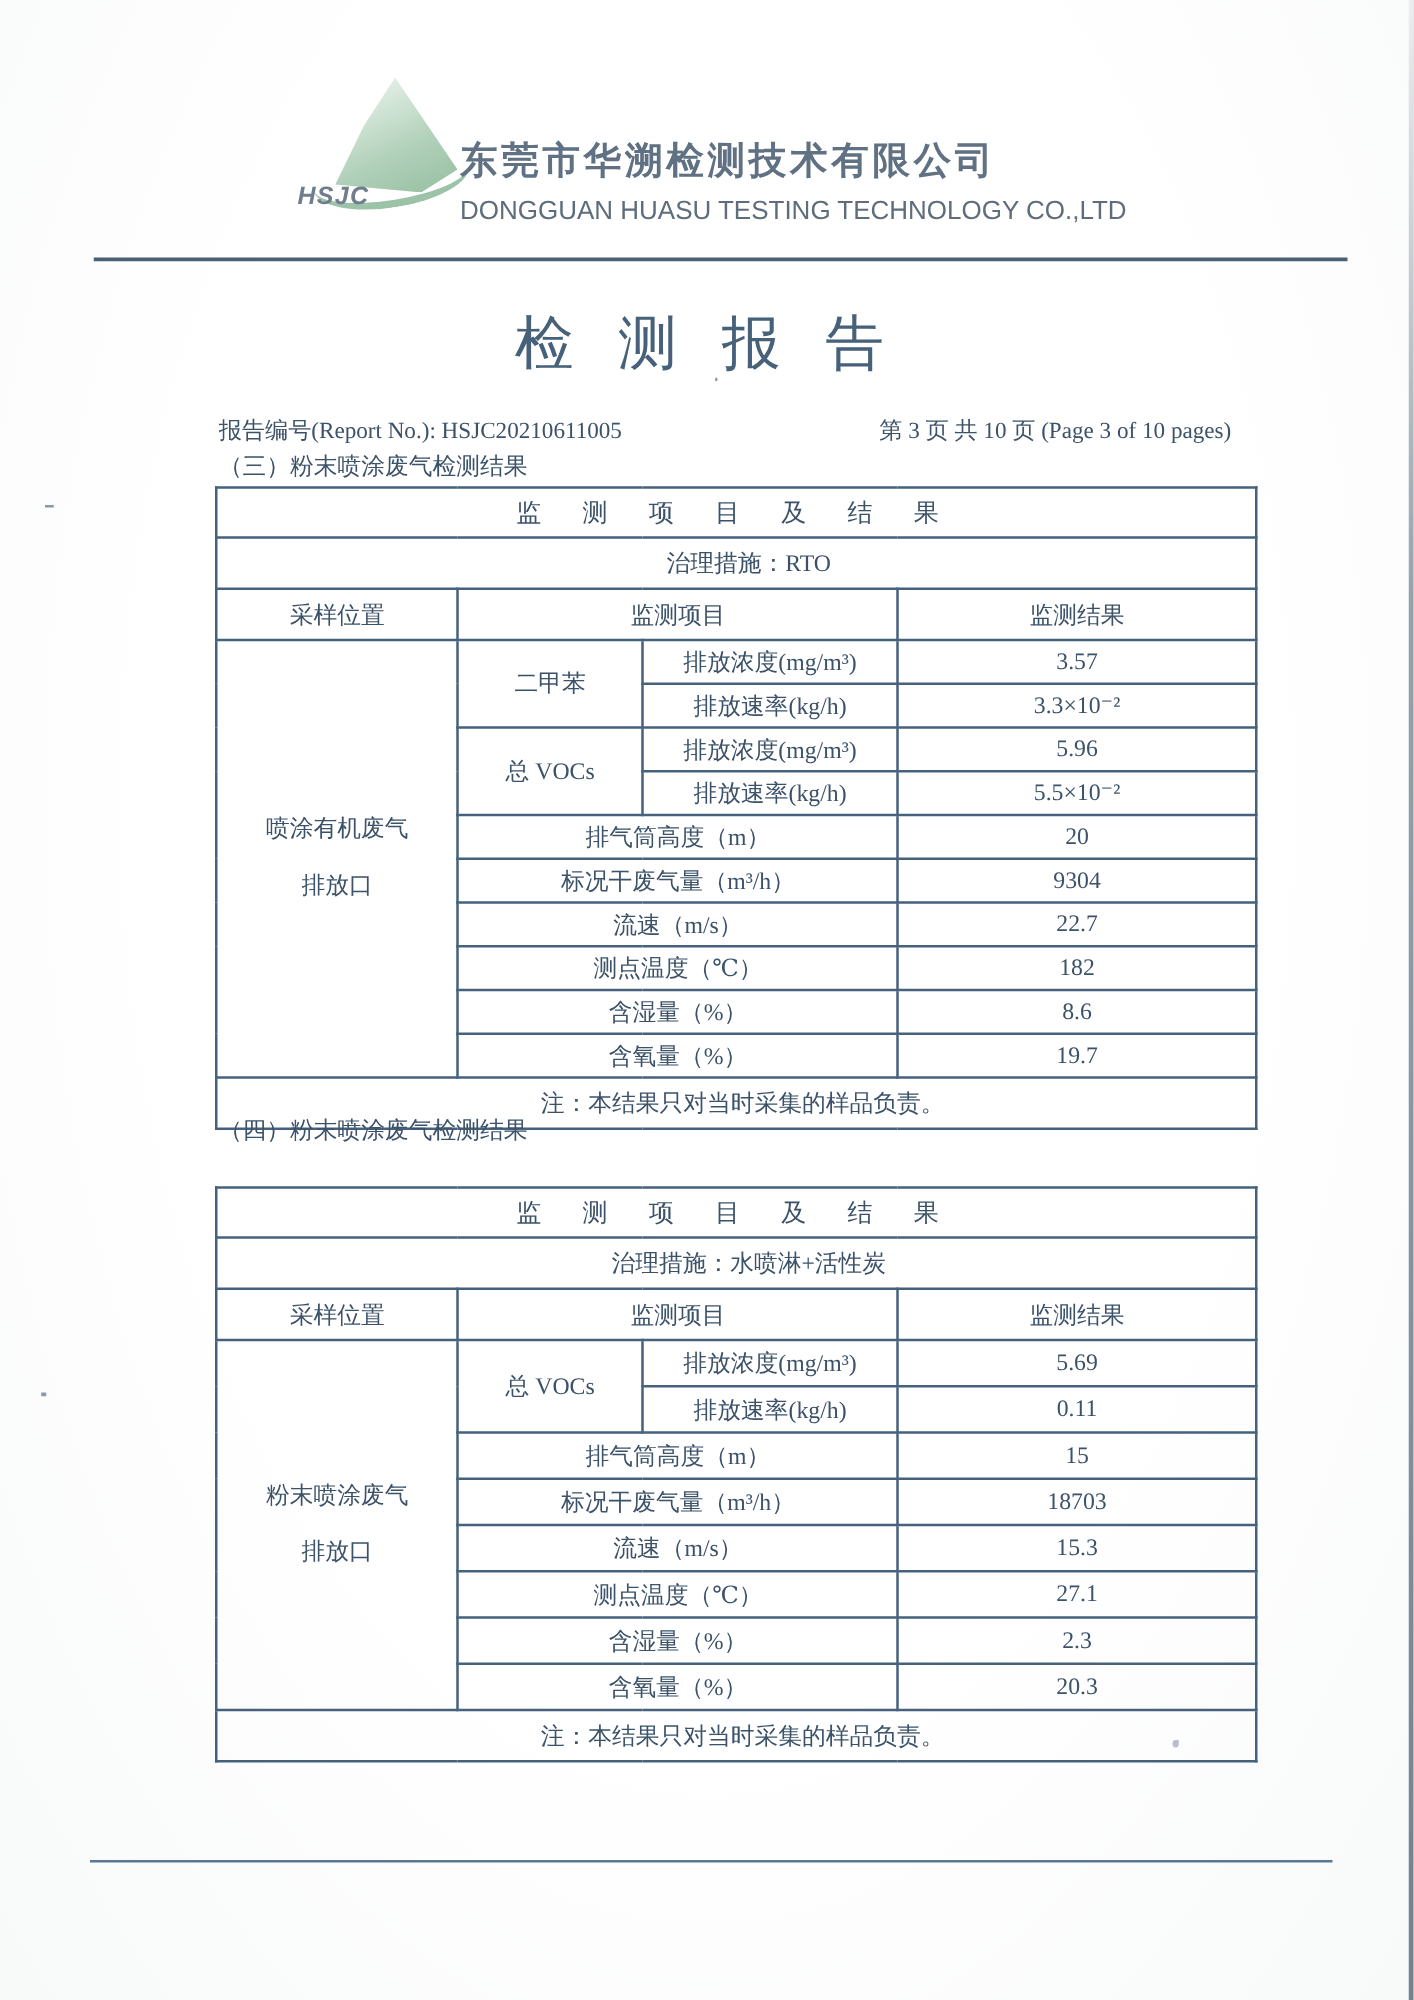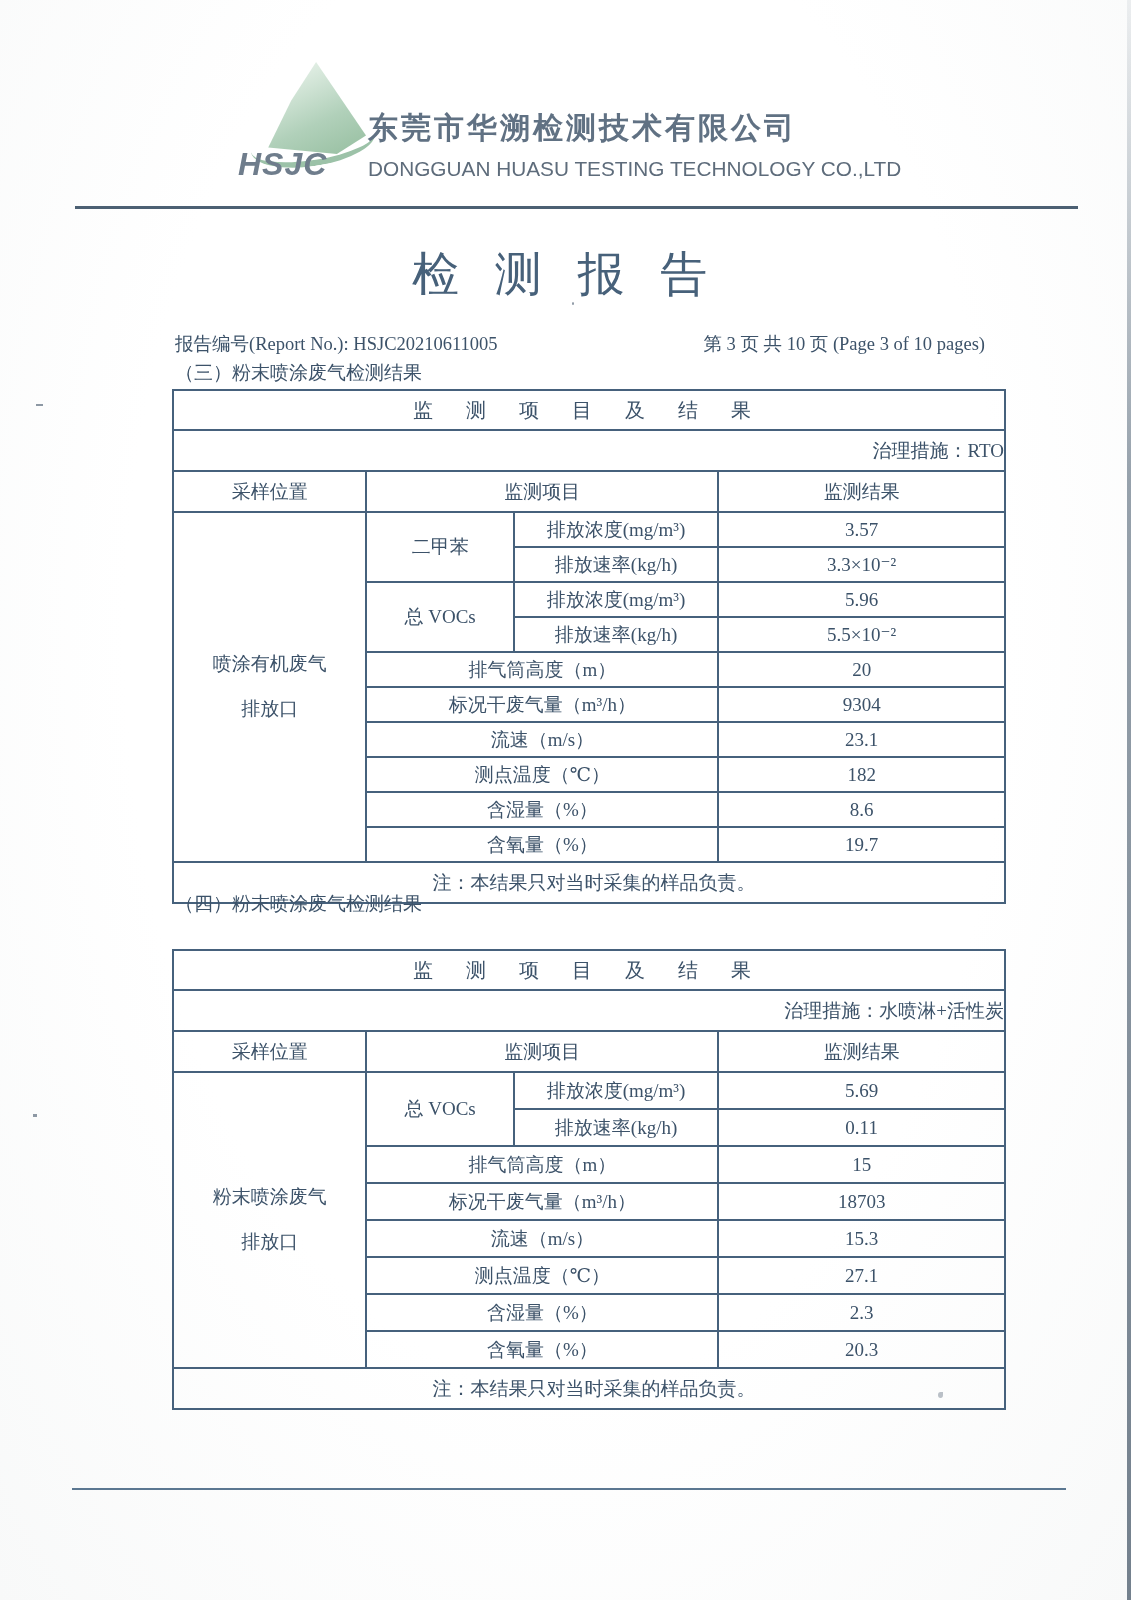--- a/index.html
+++ b/index.html
@@ -18,21 +18,21 @@
     opacity:.9;
   }
   .logo-swoosh{
     position:absolute;left:6px;top:58px;width:126px;height:42px;
     border-bottom:6px solid #9cc2a8;border-radius:50%;
     transform:rotate(-9deg);
   }
   .logo-text{
     position:absolute;left:-6px;top:86px;
     font-family:"Liberation Sans","DejaVu Sans",sans-serif;
-    font-weight:bold;font-style:italic;font-size:32px;letter-spacing:1px;color:#6f7d8c;
+    font-weight:bold;font-style:italic;font-size:20px;letter-spacing:1px;color:#6f7d8c;
   }
   .company-cn{
     position:absolute;left:368px;top:108px;
     font-family:"Liberation Sans","DejaVu Sans",sans-serif;
     font-weight:bold;font-size:30px;letter-spacing:3px;color:#607183;
   }
   .company-en{
     position:absolute;left:368px;top:157px;
     font-family:"Liberation Sans","DejaVu Sans",sans-serif;
     font-size:21px;letter-spacing:0px;color:#5e6c7b;
@@ -53,21 +53,21 @@
   table.rpt{position:absolute;left:172px;border-collapse:collapse;table-layout:fixed;width:834px;}
   .t1{top:389px;}
   .t2{top:949px;}
   table.rpt td{
     border:2px solid #46617c;font-size:19px;text-align:center;
     padding:0;color:#3c5269;overflow:hidden;
   }
   tr.banner{height:40px;}
   tr.banner td{letter-spacing:14px;font-size:20px;}
   tr.treat{height:41px;}
-  tr.treat td{text-align:right;padding-left:20px;}
+  tr.treat td{text-align:center;padding-left:20px;}
   tr.chead{height:41px;}
   .t1 tr.d{height:35px;}
   .t2 tr.d{height:37px;}
   td.loc{white-space:pre-line;line-height:2.35;}
   tr.noterow{height:41px;}
   tr.noterow td{text-align:center;padding-left:10px;}
   
   .footer-rule{position:absolute;left:72px;top:1488px;width:994px;height:2px;background:#5b7791;}
   .scan-edge{position:absolute;right:0;top:0;width:4px;height:1600px;
     background:linear-gradient(to bottom,rgba(130,145,158,.12) 0%,rgba(95,112,128,.65) 30%,rgba(82,98,114,.8) 100%);}
@@ -141,21 +141,21 @@
     <tr class="d">
       <td colspan="2">排气筒高度（m）</td>
       <td>20</td>
     </tr>
     <tr class="d">
       <td colspan="2">标况干废气量（m³/h）</td>
       <td>9304</td>
     </tr>
     <tr class="d">
       <td colspan="2">流速（m/s）</td>
-      <td>23.1</td>
+      <td>22.7</td>
     </tr>
     <tr class="d">
       <td colspan="2">测点温度（℃）</td>
       <td>182</td>
     </tr>
     <tr class="d">
       <td colspan="2">含湿量（%）</td>
       <td>8.6</td>
     </tr>
     <tr class="d">

